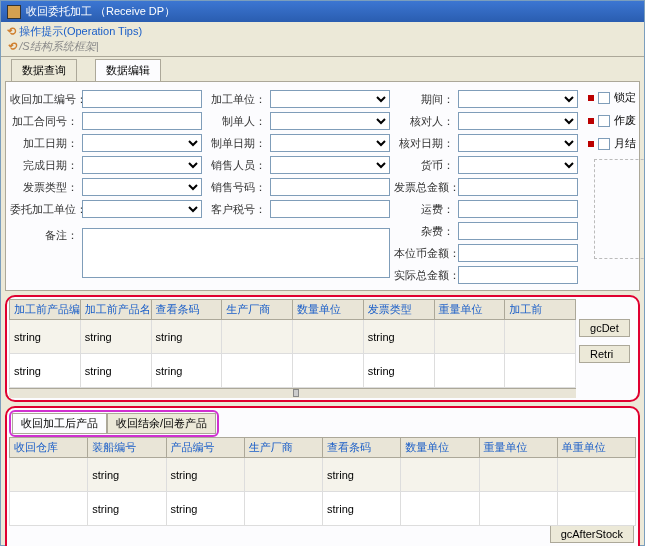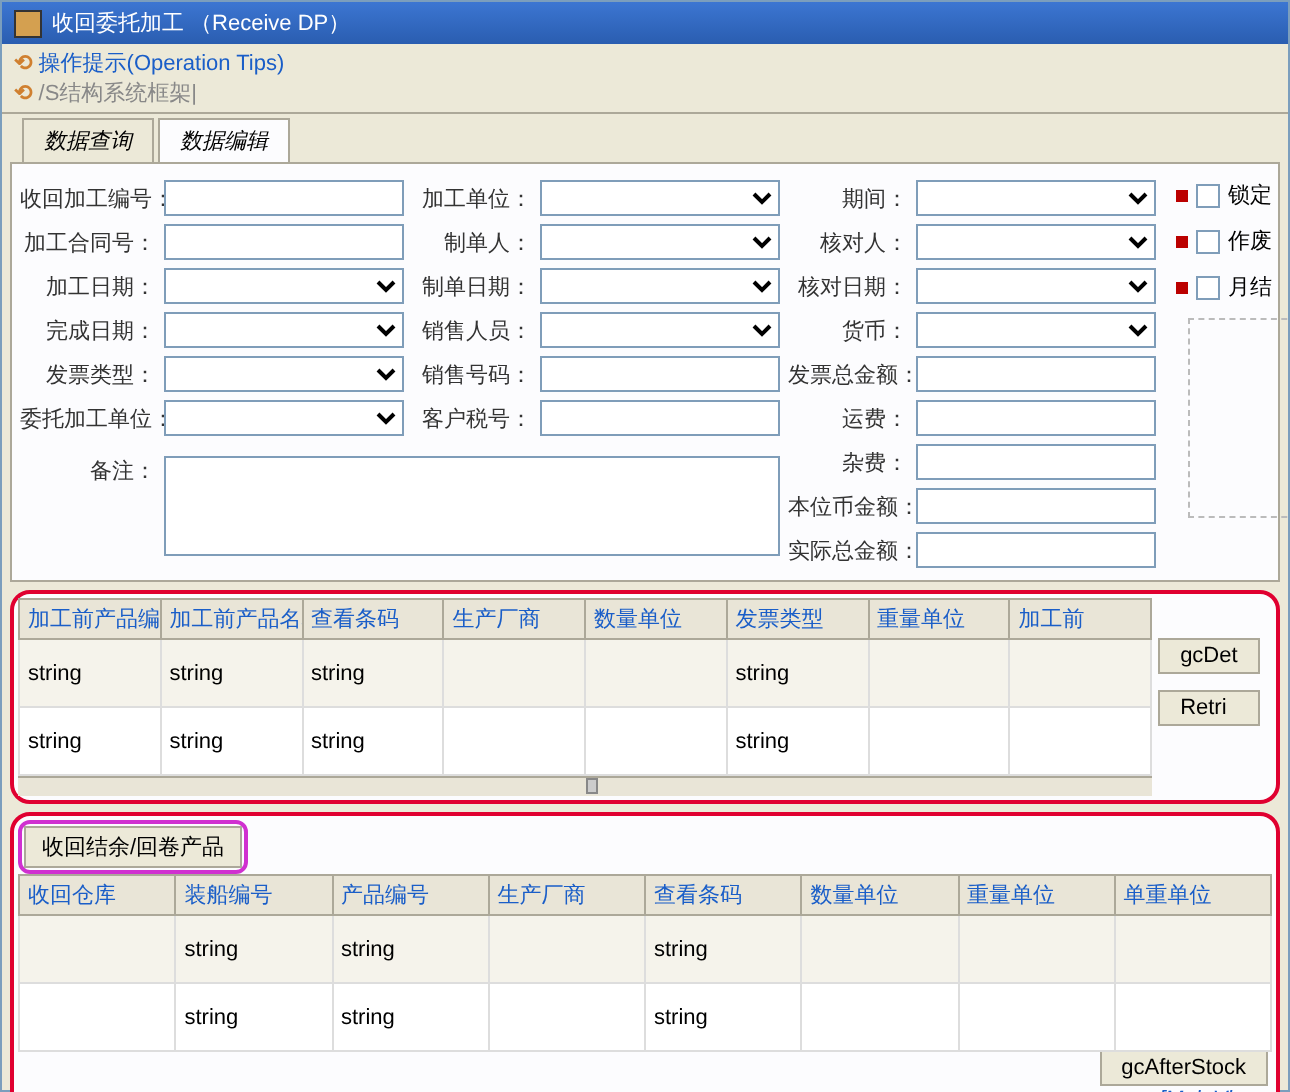--- a/index.html
+++ b/index.html
@@ -2,24 +2,24 @@
 <html><head>
 <meta charset="utf-8">
 <style>
 * { box-sizing: border-box; margin: 0; padding: 0; font-family: "Microsoft YaHei", SimSun, Arial, sans-serif; font-size: 11px; }
 body { background: #f0f0f0; width: 645px; height: 546px; overflow: hidden; }
 .window { border: 1px solid #7b9ebd; background: #ece9d8; height: 100%; }
 .titlebar { background: linear-gradient(#3c76d2, #2a5db0); color: #fff; padding: 3px 6px; display: flex; align-items: flex-end; gap: 5px; }
 .titlebar-icon { width: 14px; height: 14px; background: #d4a050; border: 1px solid #333; }
 .toolbar { background: #ece9d8; padding: 2px 6px; display: flex; justify-content: space-between; border-bottom: 1px solid #aca899; flex-direction: column; }
 .tip-link { color: #1a5ec8; cursor: pointer; }
-.tip-link2 { color: #888; }
+.tip-link2 { color: #888; font-style: italic; }
 .tip-icon { color: #d08030; font-weight: bold; }
 .tabs { display: flex; padding: 2px 0 0 10px; background: #ece9d8; }
-.tab { border: 1px solid #aca899; border-bottom: none; padding: 3px 10px; background: #ece9d8; margin-right: 2px; cursor: pointer; font-style: italic; }
+.tab { border: 1px solid #aca899; border-bottom: none; padding: 3px 10px; background: #ece9d8; margin-right: 18px; cursor: pointer; }
 .tab.active { background: #fcfcfe; border-bottom: 1px solid #fcfcfe; margin-bottom: -1px; }
 .form-area { background: #fcfcfe; border: 1px solid #aca899; margin: 0 4px; padding: 8px 4px 6px 4px; display: flex; position: relative; }
 .form-grid { display: grid; grid-template-columns: 68px 120px 60px 120px 60px 120px; gap: 4px 4px; align-items: center; }
 .lbl { text-align: right; color: #333; white-space: nowrap; }
 .inp { height: 18px; border: 1px solid #7f9db9; background: #fff; width: 100%; }
 .sel { height: 18px; border: 1px solid #7f9db9; background: #fff; width: 100%; }
 .remark-row { grid-column: 1 / span 4; display: flex; gap: 4px; align-items: flex-start; }
 .remark-row .lbl { width: 68px; flex-shrink: 0; }
 .remark-input { flex: 1; height: 50px; border: 1px solid #7f9db9; resize: none; }
 .chk-col { display: flex; flex-direction: column; gap: 8px; padding-left: 10px; }
@@ -185,20 +185,21 @@
         </div>
     </div>
     <div style="display:inline-block; vertical-align:top; padding-top:20px;">
       <div class="btn">gcDet</div>
       <div class="btn" style="margin-top:8px;">Retri</div>
     </div>
   </div>
 
   <div class="grid-panel">
     <div class="sub-tabs-outline">
+      <div class="sub-tab active">收回加工后产品</div>
       <div class="sub-tab">收回结余/回卷产品</div>
     </div>
     <div class="grid-wrap">
       <table class="data-grid">
         <thead>
             <tr id="g2h">
               <th>收回仓库</th>
               <th>装船编号</th>
               <th>产品编号</th>
               <th>生产厂商</th>

